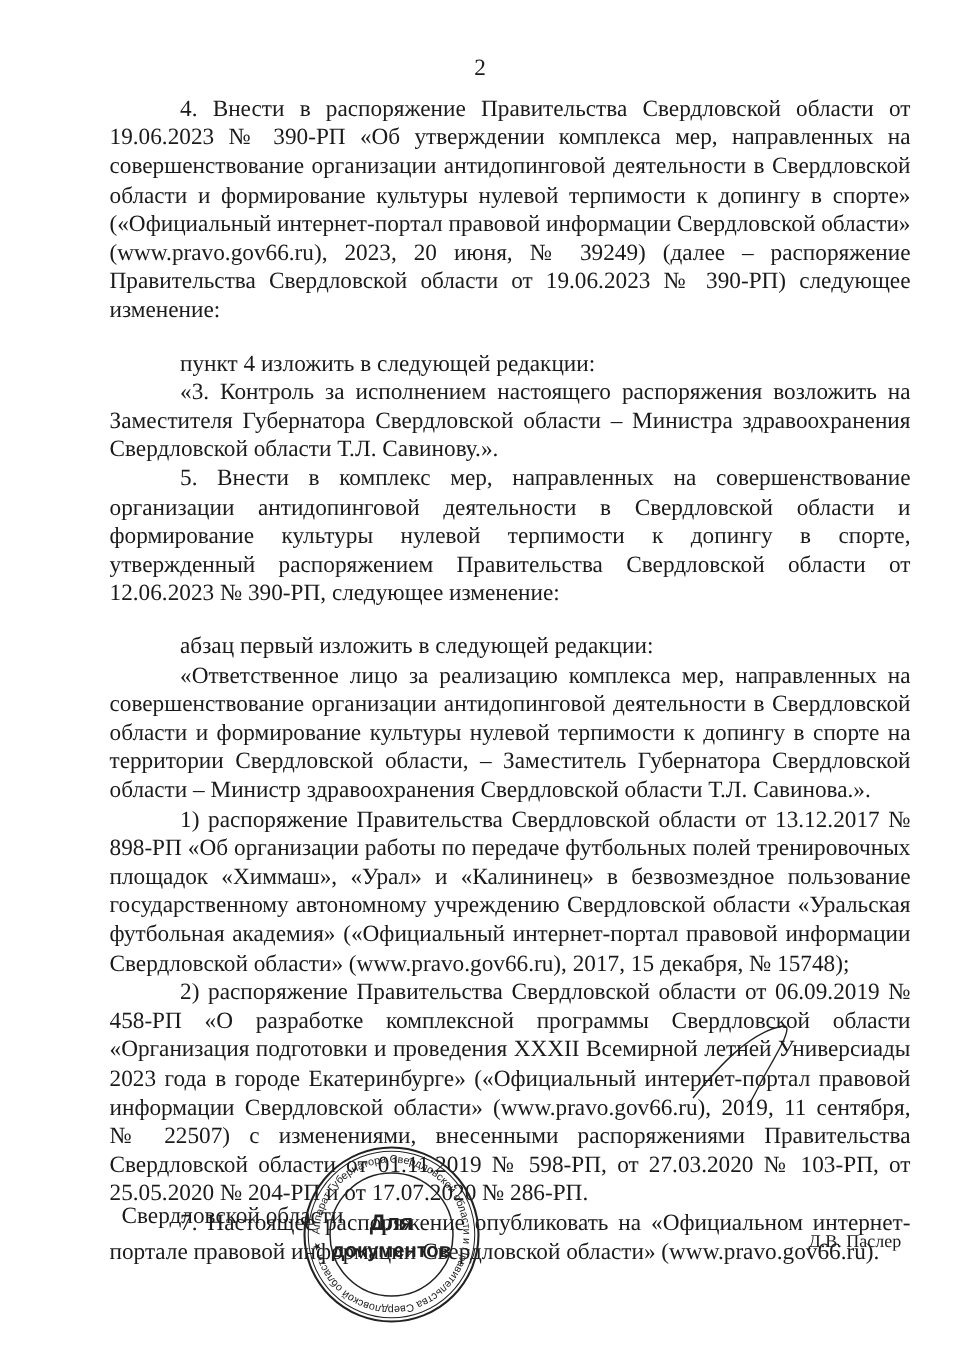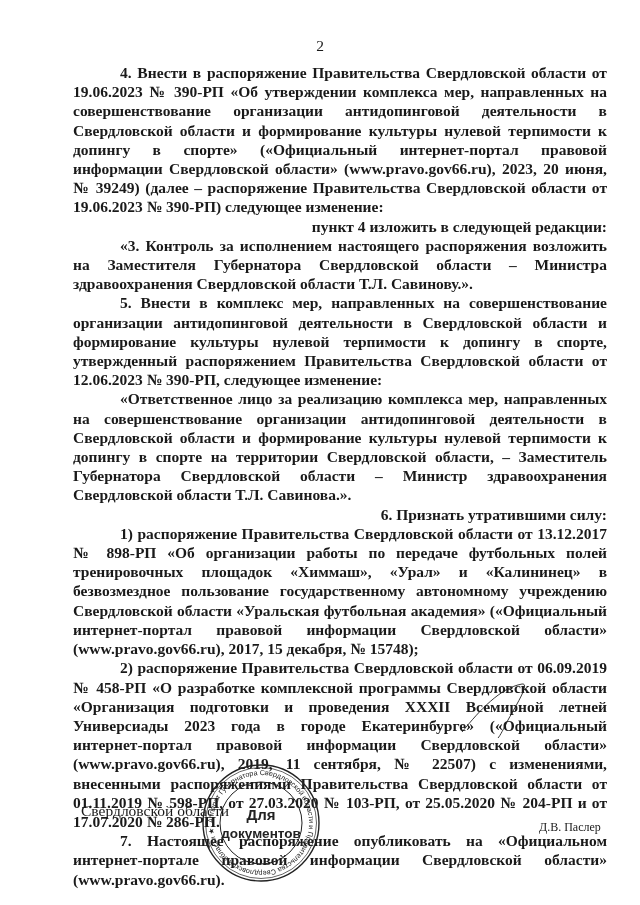--- a/index.html
+++ b/index.html
@@ -1,38 +1,38 @@
 <!DOCTYPE html>
 <html><head>
 <meta charset="utf-8">
 <style>
   html, body { margin:0; padding:0; background:#ffffff; }
   body { width:640px; height:905px; position:relative; overflow:hidden;
          font-family:"Liberation Serif","DejaVu Serif",serif; color:#1a1a1a; }
   .page-num { position:absolute; top:37px; left:0; width:640px; text-align:center; font-size:15.5px; }
   .body-text { position:absolute; left:73px; top:63px; width:534px; font-size:15.5px; line-height:19.2px; }
-  .p { margin:0; text-align:justify; text-indent:47px;font-weight:bold; }
-  .p.nojust { text-align:right; }
+  .p { margin:0; text-align:justify; text-indent:47px; }
+  .p.nojust { text-align:left;margin-top:16px; }
   .sign-left { position:absolute; left:81px; top:801px; font-size:15.5px; line-height:20px; }
   .sign-right { position:absolute; left:539px; top:820px; font-size:12px; }
   .stamp { position:absolute; left:196px; top:762px; width:130px; height:122px; }
   .scribble { position:absolute; left:460px; top:680px; width:80px; height:60px; }
 </style>
 </head>
 <body>
 
 <div class="page-num">2</div>
 
 <div class="body-text">
   <p class="p">4. Внести в распоряжение Правительства Свердловской области от 19.06.2023 № 390-РП «Об утверждении комплекса мер, направленных на совершенствование организации антидопинговой деятельности в Свердловской области и формирование культуры нулевой терпимости к допингу в спорте» («Официальный интернет-портал правовой информации Свердловской области» (www.pravo.gov66.ru), 2023, 20 июня, № 39249) (далее – распоряжение Правительства Свердловской области от 19.06.2023 № 390-РП) следующее изменение:</p>
   <p class="p nojust">пункт 4 изложить в следующей редакции:</p>
   <p class="p">«3. Контроль за исполнением настоящего распоряжения возложить на Заместителя Губернатора Свердловской области – Министра здравоохранения Свердловской области Т.Л. Савинову.».</p>
   <p class="p">5. Внести в комплекс мер, направленных на совершенствование организации антидопинговой деятельности в Свердловской области и формирование культуры нулевой терпимости к допингу в спорте, утвержденный распоряжением Правительства Свердловской области от 12.06.2023 № 390-РП, следующее изменение:</p>
+  <p class="p nojust">абзац первый изложить в следующей редакции:</p>
   <p class="p">«Ответственное лицо за реализацию комплекса мер, направленных на совершенствование организации антидопинговой деятельности в Свердловской области и формирование культуры нулевой терпимости к допингу в спорте на территории Свердловской области, – Заместитель Губернатора Свердловской области – Министр здравоохранения Свердловской области Т.Л. Савинова.».</p>
-  <p class="p nojust">6. Признать утратившими силу:</p>
   <p class="p">1) распоряжение Правительства Свердловской области от 13.12.2017 № 898-РП «Об организации работы по передаче футбольных полей тренировочных площадок «Химмаш», «Урал» и «Калининец» в безвозмездное пользование государственному автономному учреждению Свердловской области «Уральская футбольная академия» («Официальный интернет-портал правовой информации Свердловской области» (www.pravo.gov66.ru), 2017, 15 декабря, № 15748);</p>
   <p class="p">2) распоряжение Правительства Свердловской области от 06.09.2019 № 458-РП «О разработке комплексной программы Свердловской области «Организация подготовки и проведения XXXII Всемирной летней Универсиады 2023 года в городе Екатеринбурге» («Официальный интернет-портал правовой информации Свердловской области» (www.pravo.gov66.ru), 2019, 11 сентября, № 22507) с изменениями, внесенными распоряжениями Правительства Свердловской области от 01.11.2019 № 598-РП, от 27.03.2020 № 103-РП, от 25.05.2020 № 204-РП и от 17.07.2020 № 286-РП.</p>
   <p class="p">7. Настоящее распоряжение опубликовать на «Официальном интернет-портале правовой информации Свердловской области» (www.pravo.gov66.ru).</p>
 </div>
 
 <svg class="scribble" viewBox="0 0 80 60">
   <path d="M2 52 C 20 30, 40 8, 62 4 C 70 3, 58 22, 48 40 C 44 48, 40 56, 38 58" fill="none" stroke="#222" stroke-width="0.9"></path>
 </svg>
 
 <div class="sign-left">

